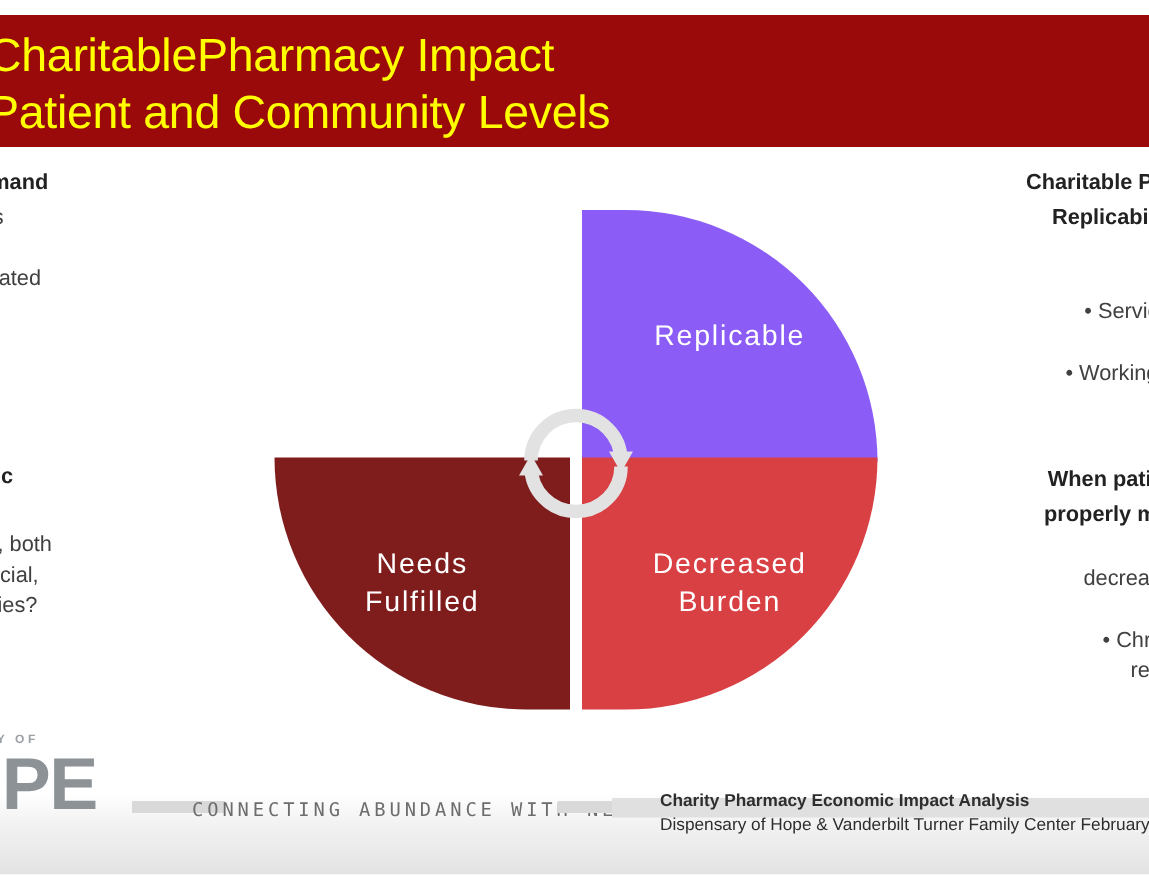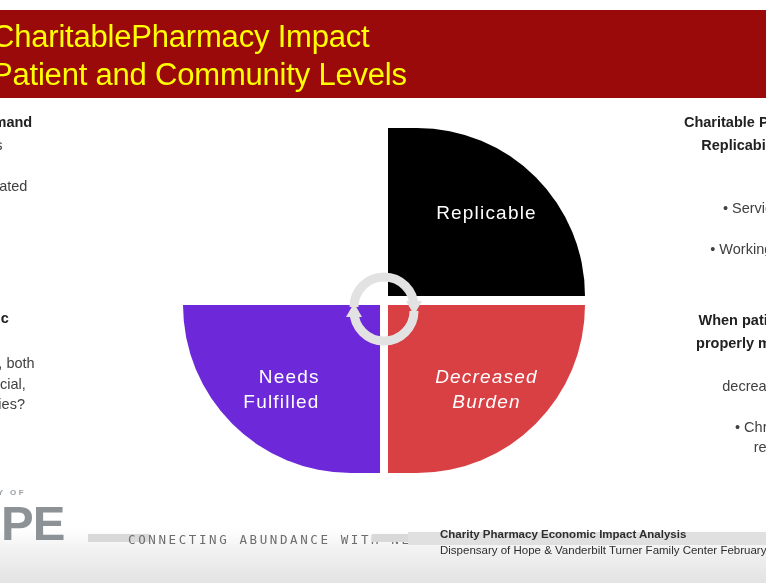--- a/index.html
+++ b/index.html
@@ -85,36 +85,34 @@
     text-align: center;
     letter-spacing: 1.2px;
     box-sizing: border-box;
   }
   .quad-tl {
     left: 0; top: 0;
     background: #EDC233;
     border-radius: 197px 0 0 0;
   }
   .quad-tr {
-    right: 0; top: 0;
-    background: #000000;
+    right: 0; top: 12px;
+    background: #8b5cf6;
     border-radius: 0 197px 0 0;
     text-align: right;
   }
   .quad-bl {
     left: 0; bottom: 0;
-    background: #6d28d9;
+    background: #7f1d1d;
     border-radius: 0 0 0 197px;
-    text-align: right;
   }
   .quad-br {
     right: 0; bottom: 0;
     background: #D94044;
     border-radius: 0 0 197px 0;
-    font-style: italic;
   }
   .quad-label { padding: 0 8px; }
 
   
   .arrow-top, .arrow-bottom {
     position: absolute;
     left: 50%;
     width: 88px;
     height: 88px;
     margin-left: -44px;

